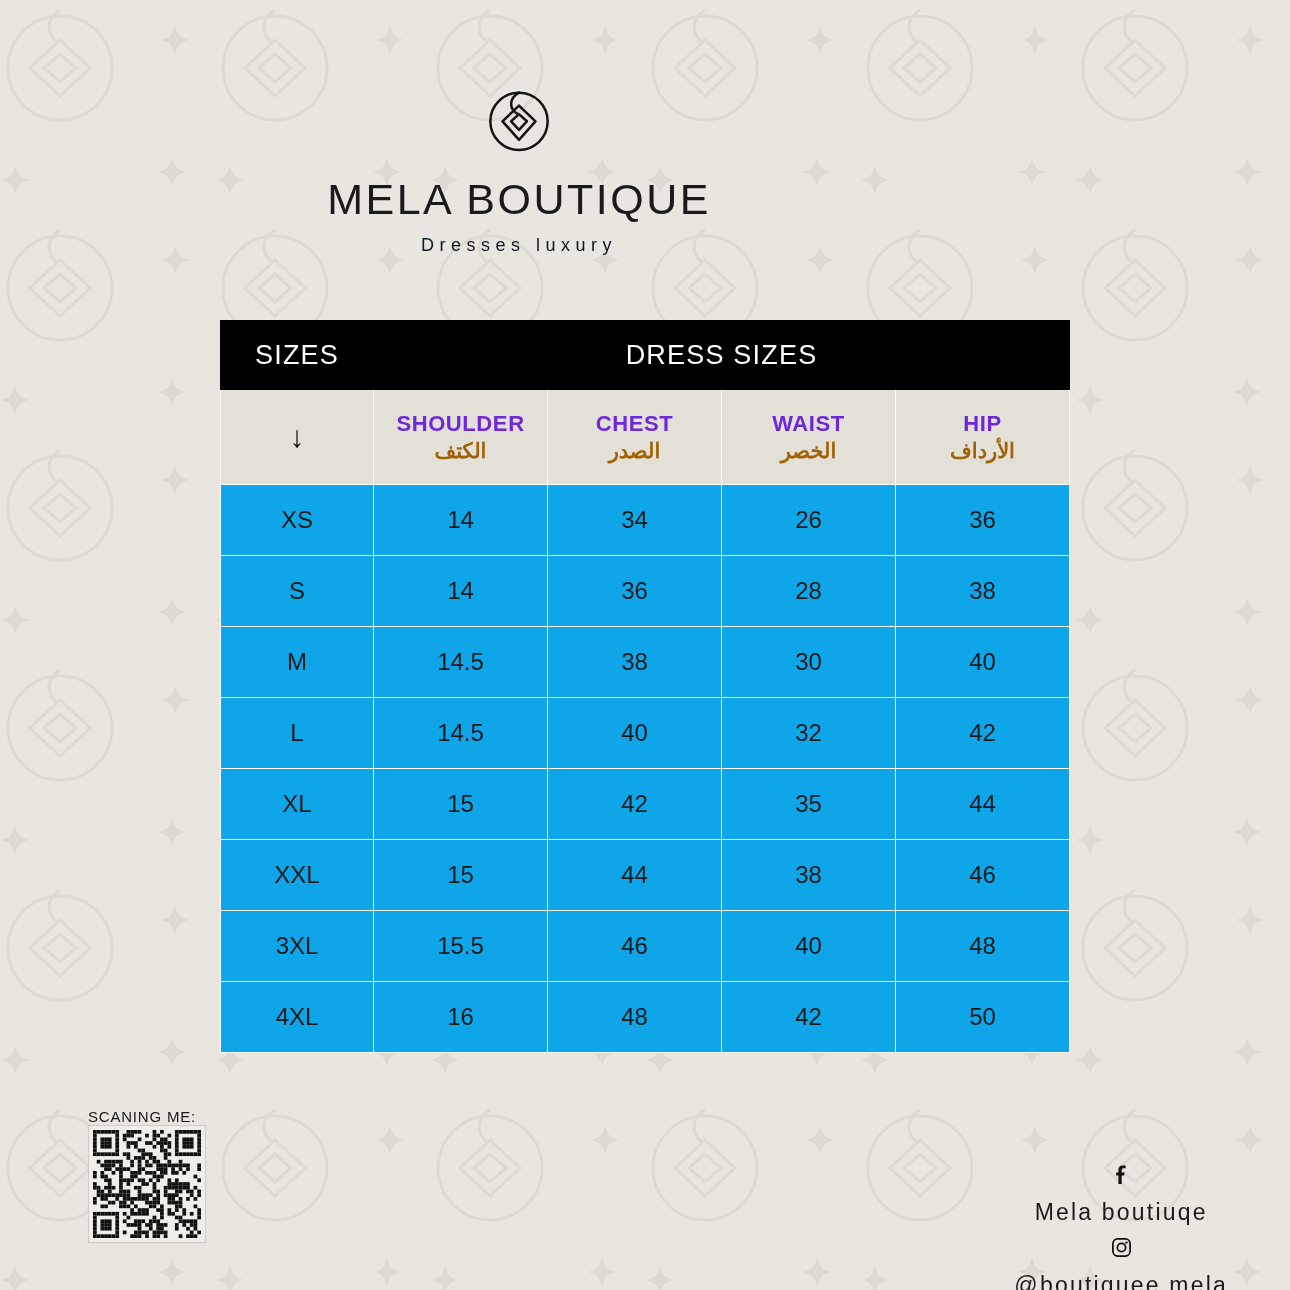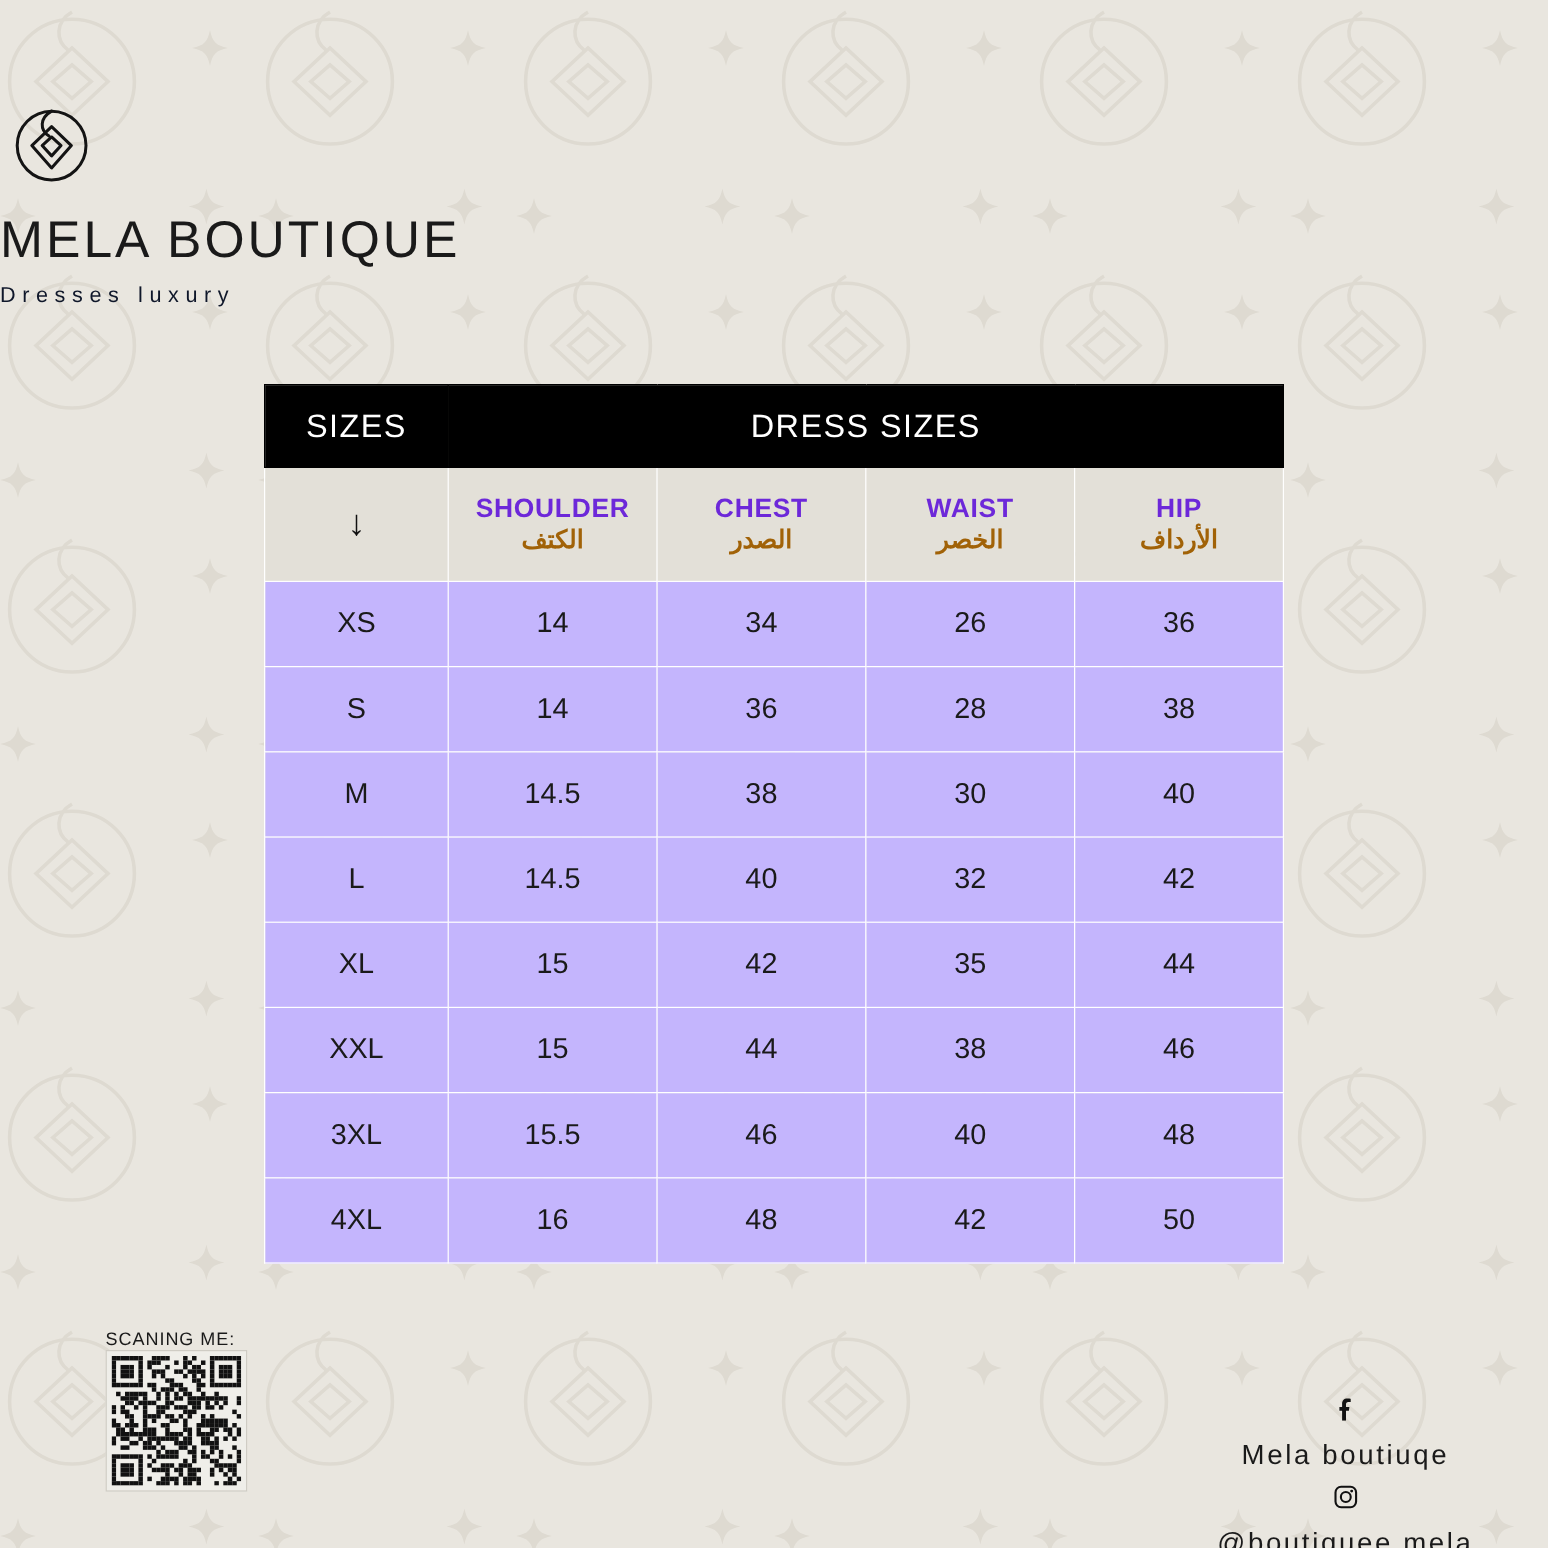--- a/index.html
+++ b/index.html
@@ -31,20 +31,21 @@
     width: 1290px;
     height: 1290px;
   }
 
   
   .brand {
     position: absolute;
     top: 74px;
     left: 0;
     width: 1038px;
+    text-align: center;
   }
   .brand-mark {
     height: 86px;
     margin-bottom: 14px;
   }
   .brand-name {
     font-size: 43px;
     letter-spacing: 2.5px;
     font-weight: 400;
     color: #1a1a1a;
@@ -119,21 +120,21 @@
   .arrow-cell {
     background: #e3e0d8;
   }
   .arrow-glyph {
     display: block;
     font-size: 30px;
     line-height: 1;
     color: #111;
   }
   tbody td {
-    background: #c4b5fd;
+    background: #0ea5e9;
     height: 68px;
     font-size: 24px;
     color: #1a1a1a;
   }
   tbody tr td:first-child {
     font-size: 24px;
   }
 
   
   .qr-block {

